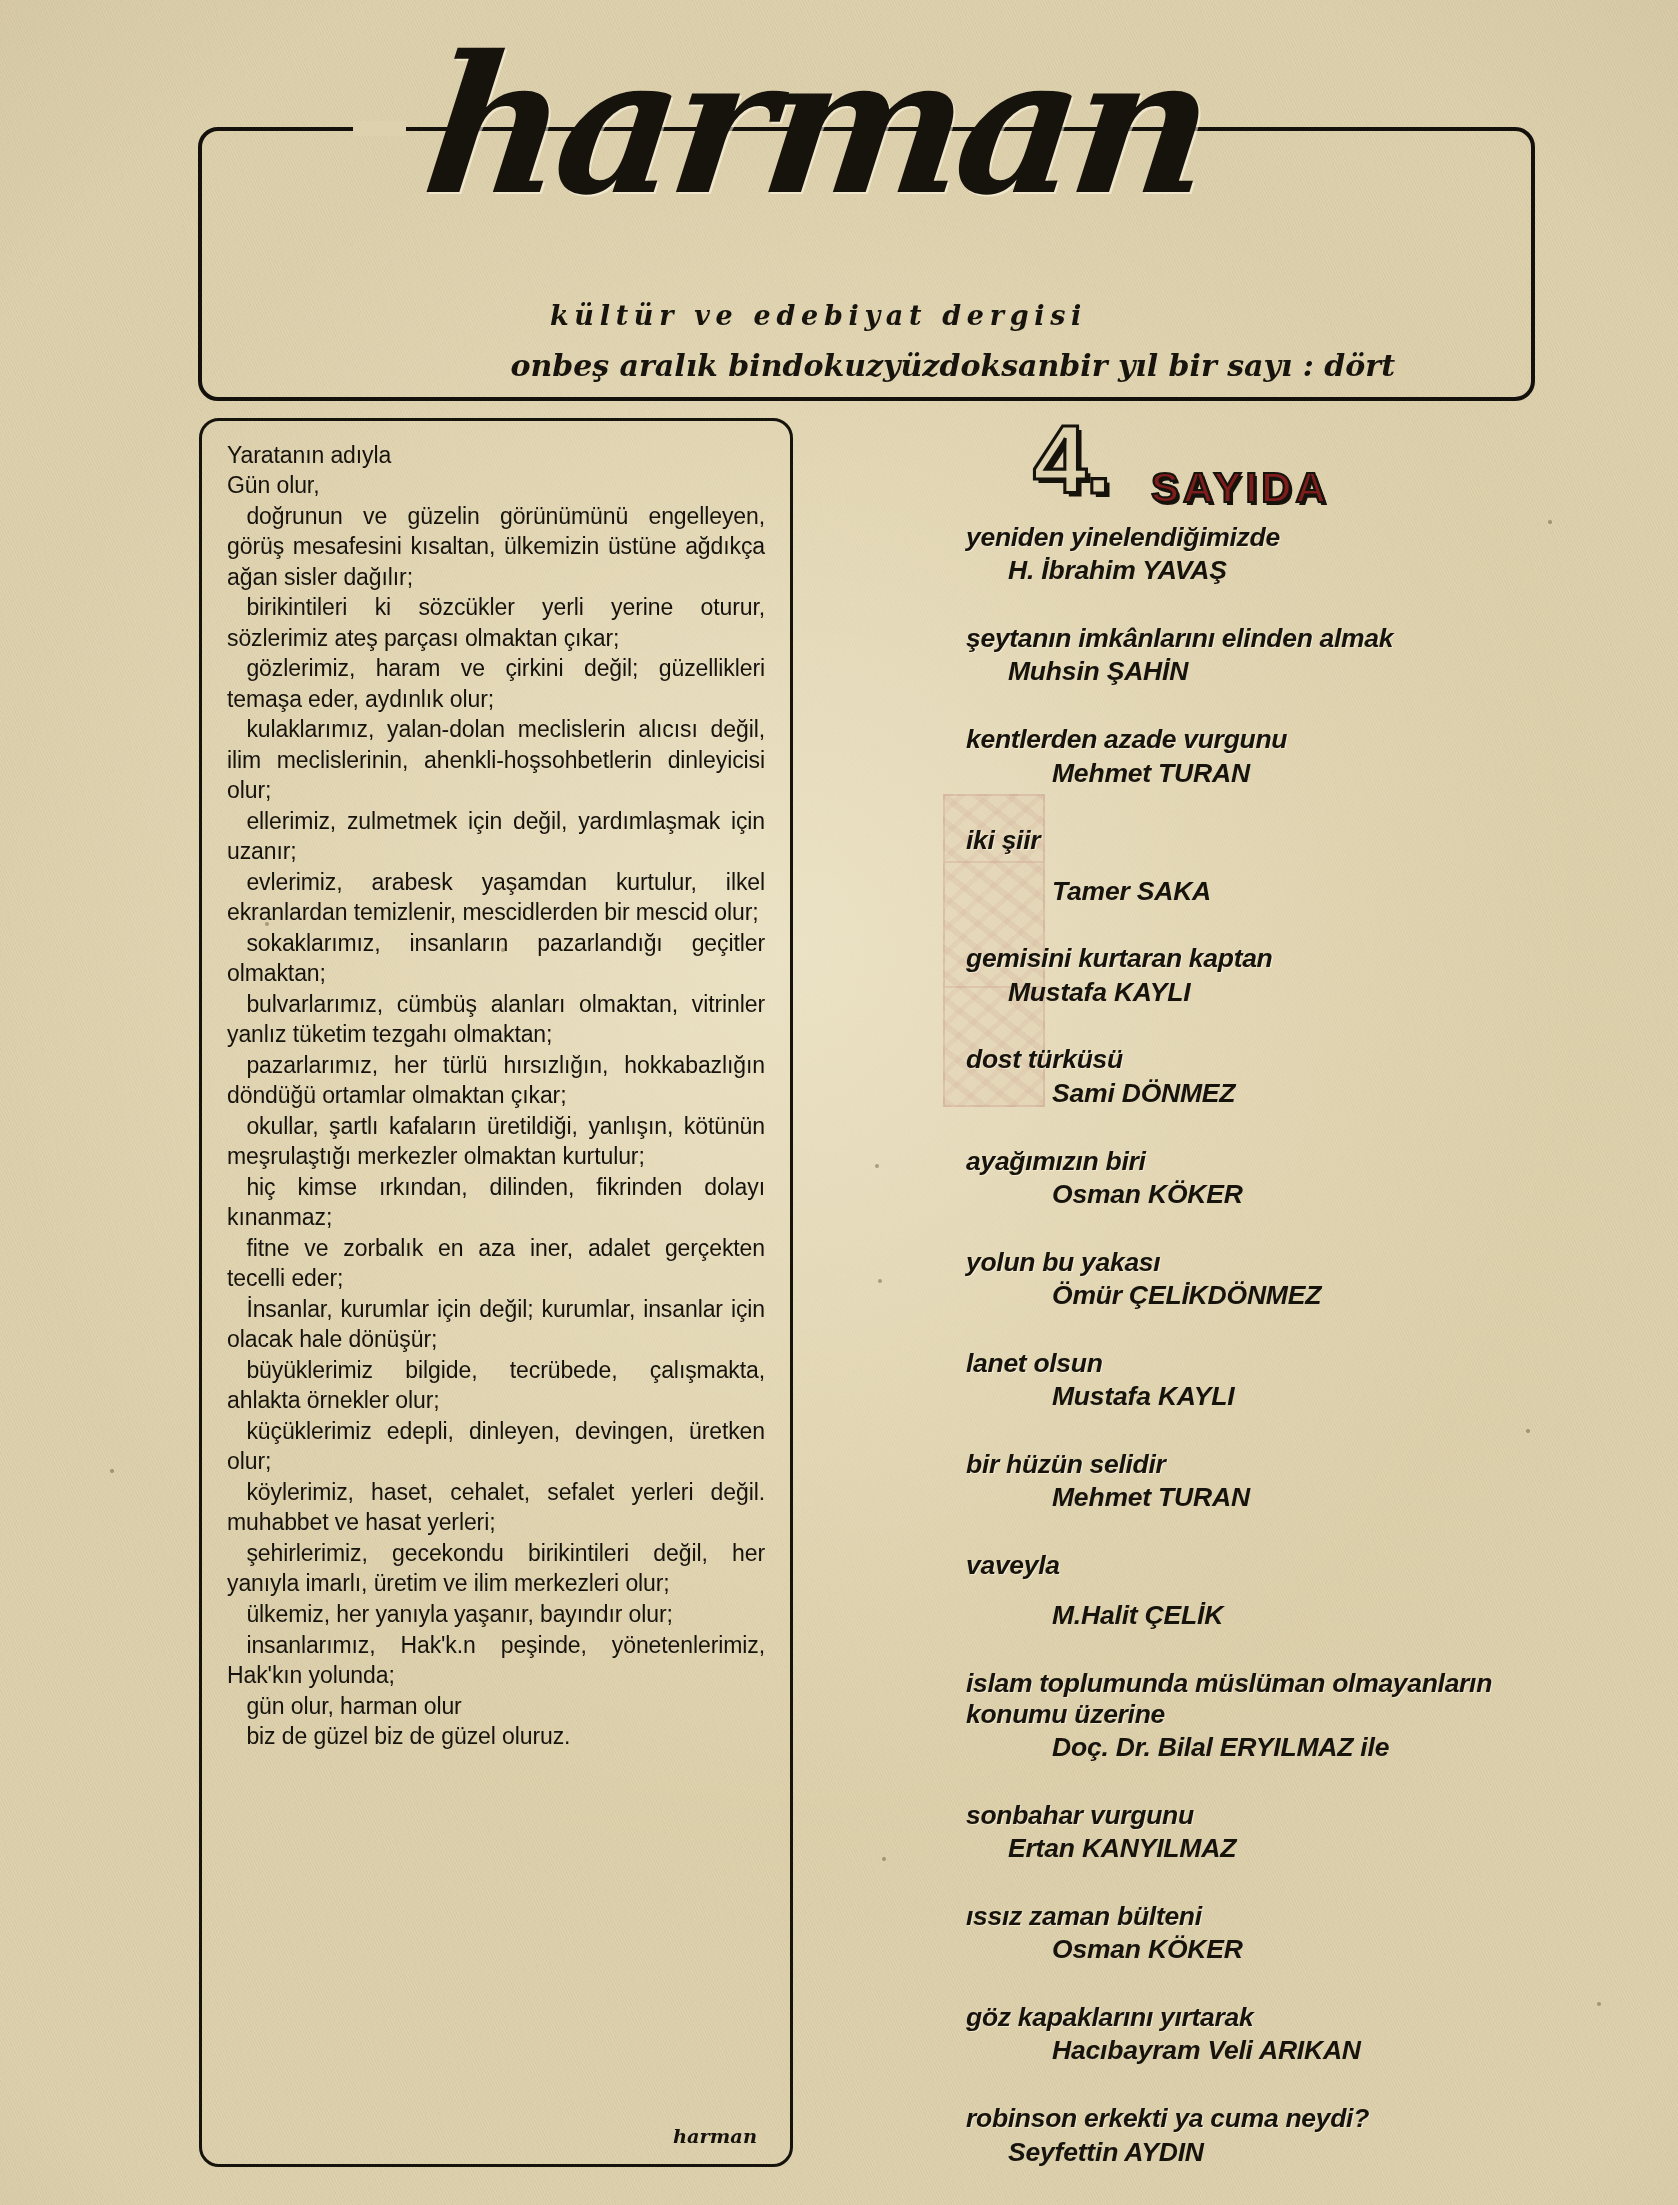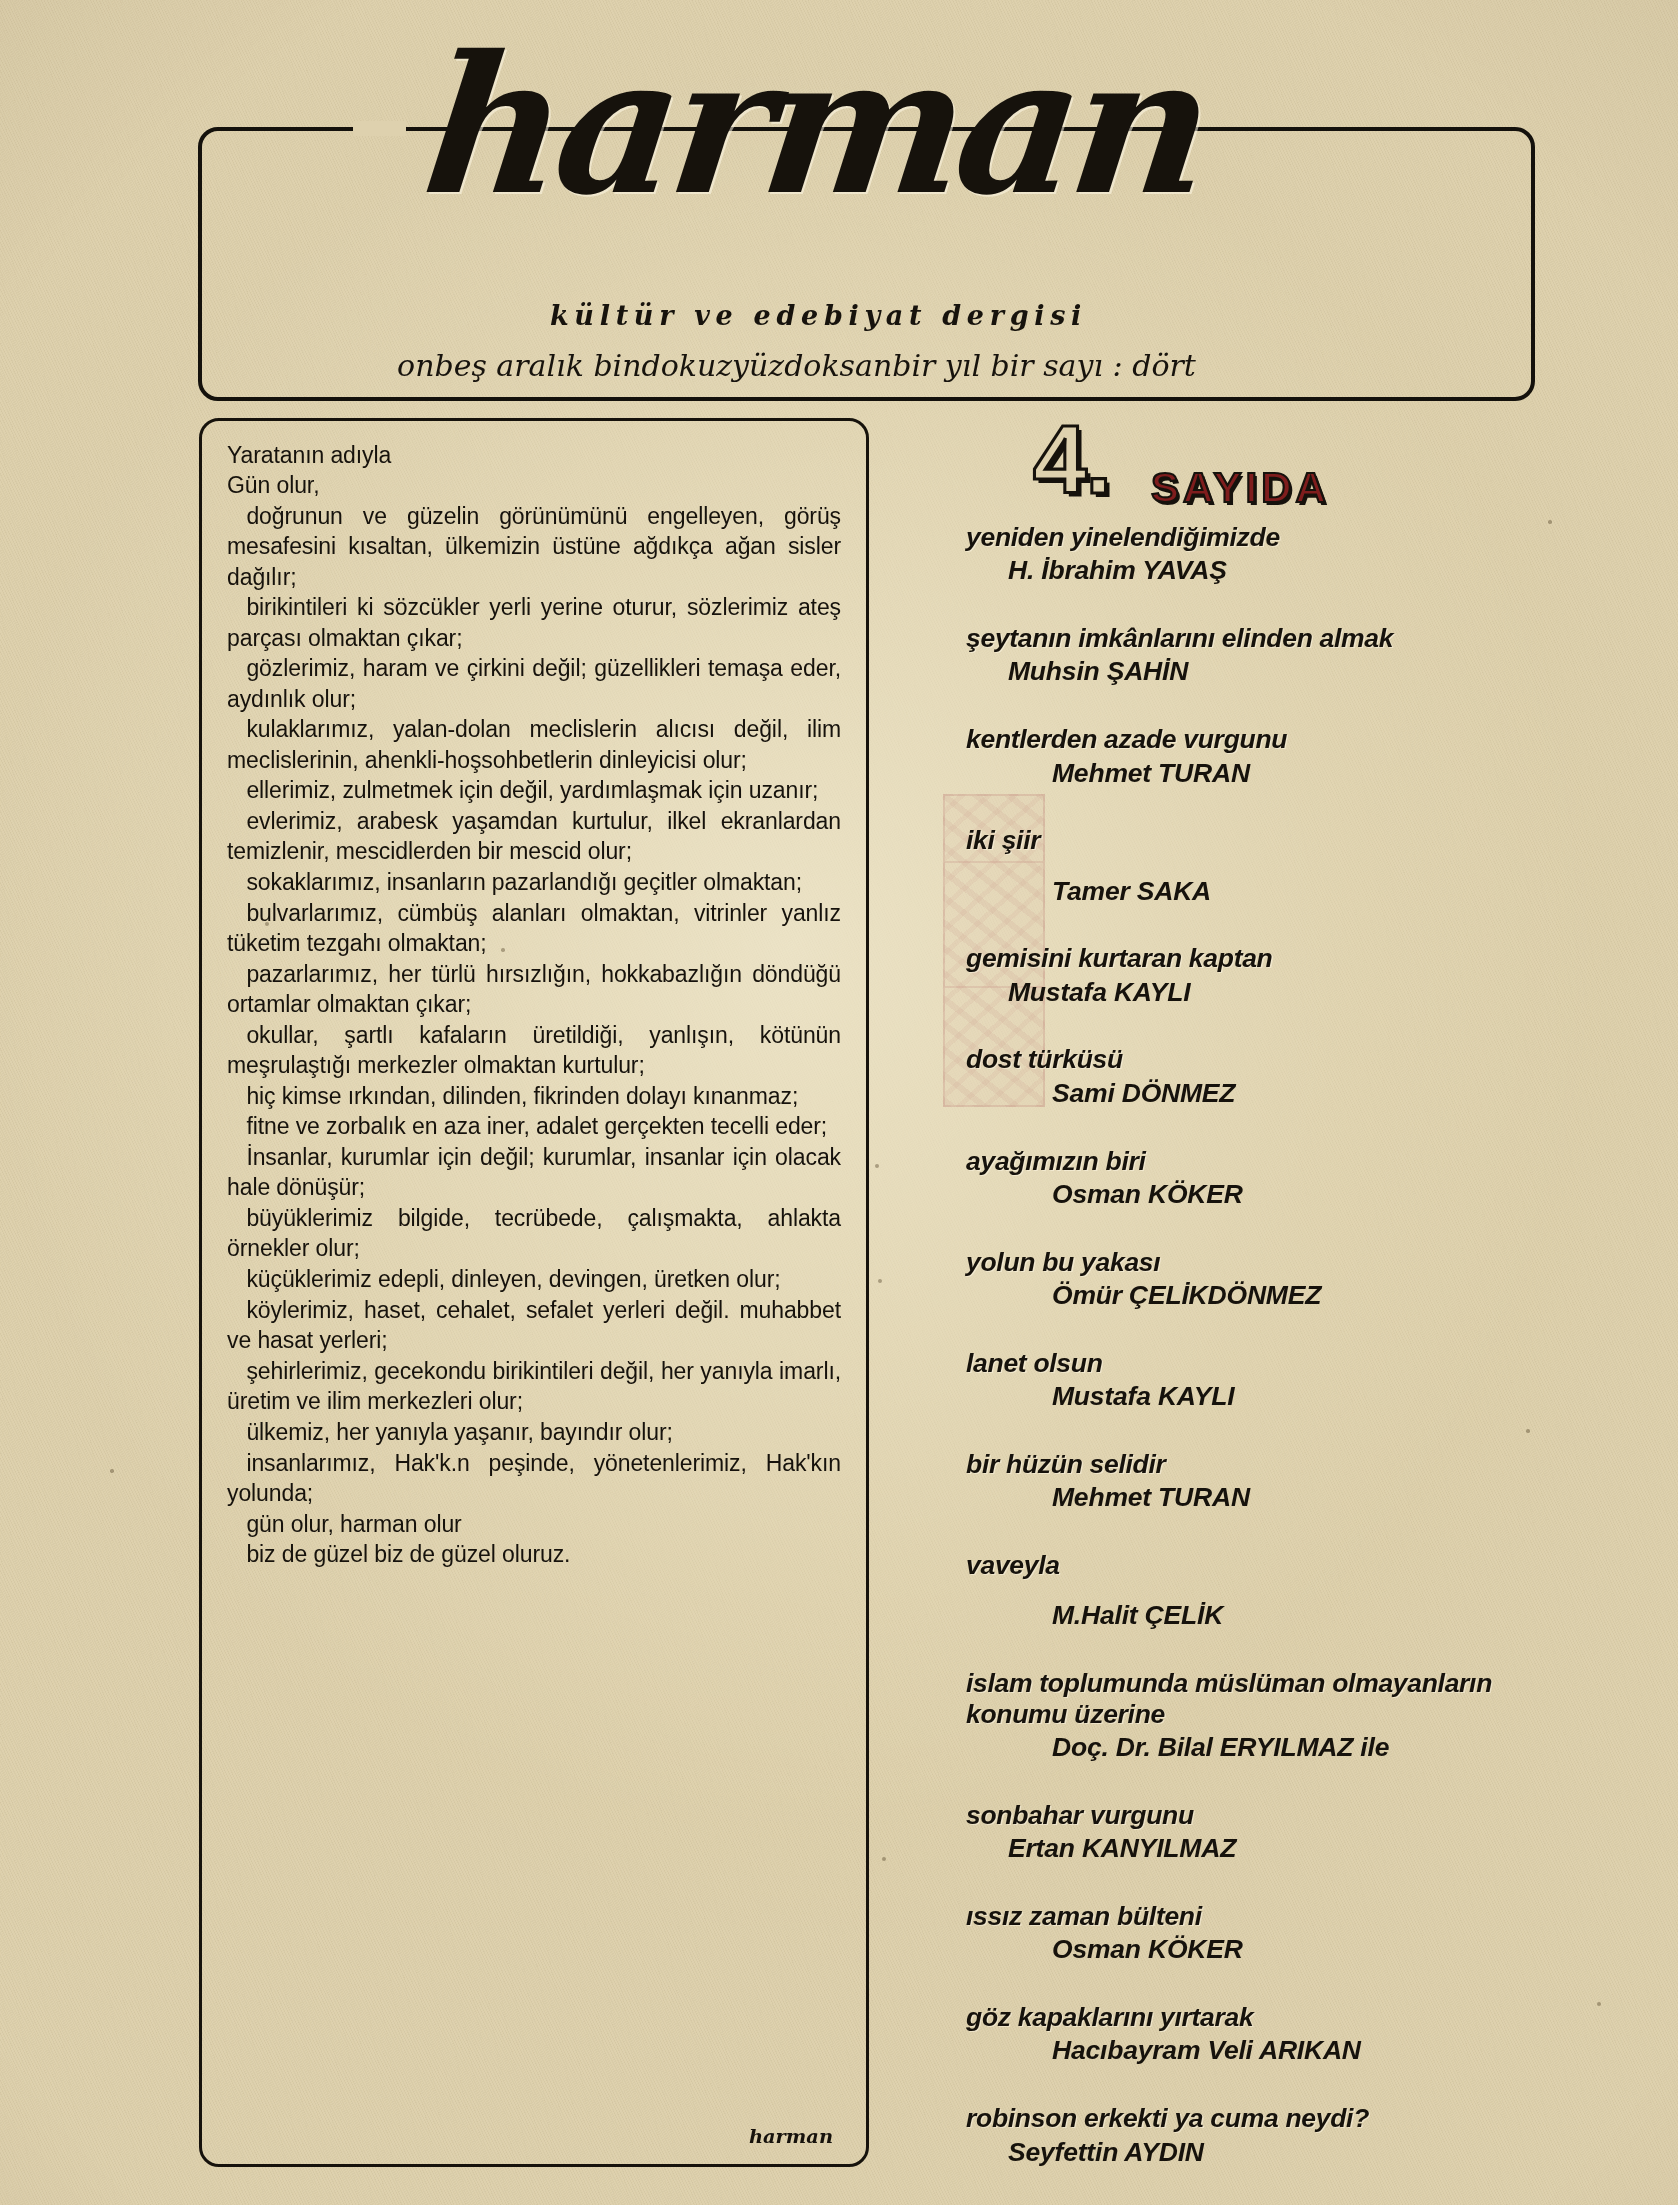--- a/index.html
+++ b/index.html
@@ -84,35 +84,35 @@
     font-weight: 700;
     font-size: 27px;
     letter-spacing: 5.7px;
     color: #17130d;
   }
   #issueline {
     position: absolute;
     left: 198px;
     top: 348px;
     width: 1197px;
-    text-align: center;
+    text-align: right;
     font-family: "DejaVu Serif", "Liberation Serif", serif;
     font-style: italic;
-    font-weight: 400;
+    font-weight: 700;
     font-size: 30px;
     letter-spacing: 0px;
     color: #17130d;
   }
 
   
   #editorial-box {
     position: absolute;
     left: 199px;
     top: 418px;
-    width: 670px;
+    width: 594px;
     height: 1749px;
     box-sizing: border-box;
     border: 3.5px solid #16120c;
     border-radius: 20px;
     padding: 18.5px 25px 0 25px;
   }
   .ed-p {
     font-size: 23px;
     line-height: 1.318;
     color: #16120c;

